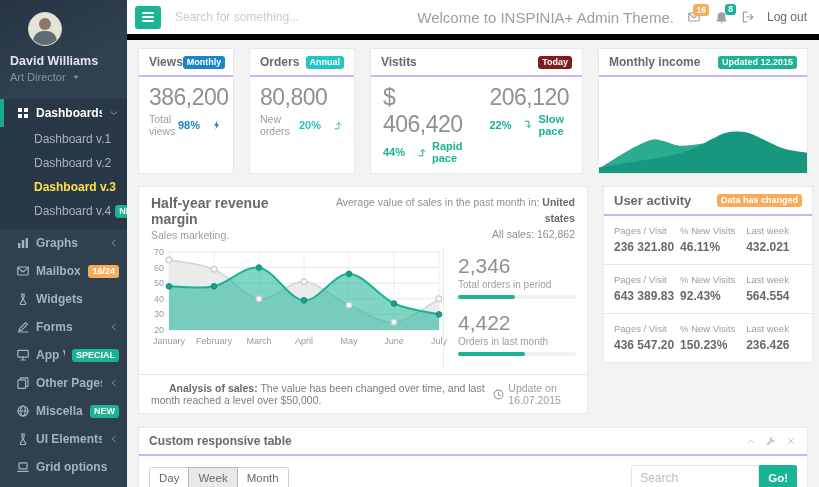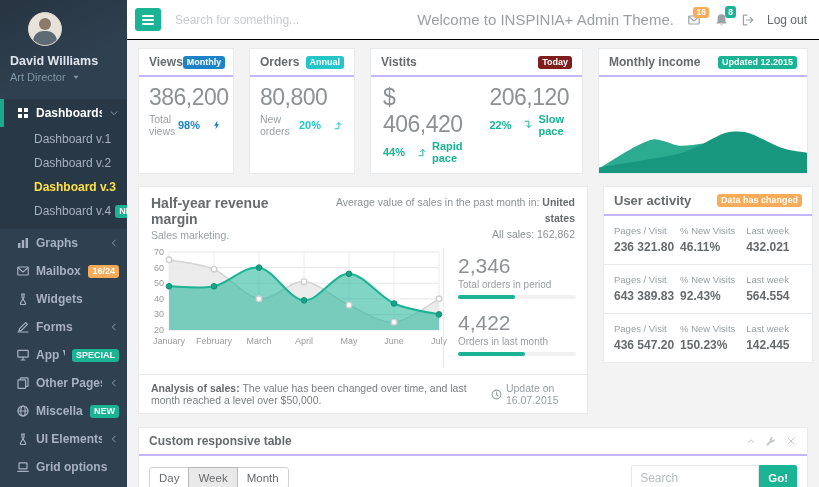--- a/index.html
+++ b/index.html
@@ -23,21 +23,21 @@
   .nav .item-label { flex:1; white-space:nowrap; overflow:hidden; }
   .nav .sub { list-style:none; padding-bottom:6px; }
   .nav .sub li { padding:5px 8px 5px 34px; font-size:12px; cursor:pointer; display:flex; align-items:center; gap:4px; white-space:nowrap; }
   .nav .sub li.active { color:#fde047; font-weight:bold; }
   .badge { font-size:9px; font-weight:bold; color:#fff; border-radius:3px; padding:2px 4px; line-height:1; }
   .chev { color:#8a97a5; display:flex; }
   .icon { display:inline-flex; align-items:center; justify-content:center; width:13px; }
 
   
   .main { flex:1; display:flex; flex-direction:column; min-width:0; }
-  .topbar { height:40px; background:#fff; display:flex; align-items:center; padding:0 12px 0 8px; border-bottom:1px solid #000000; flex:0 0 40px; }
+  .topbar { height:40px; background:#fff; display:flex; align-items:center; padding:0 12px 0 8px; border-bottom:6px solid #000000; flex:0 0 40px; }
   .hamburger { width:26px; height:23px; border:none; background:#1ab394; border-radius:3px; cursor:pointer; display:flex; flex-direction:column; justify-content:center; align-items:center; gap:2px; margin-right:14px; }
   .hamburger span { display:block; width:12px; height:2px; background:#fff; border-radius:1px; }
   .topsearch { border:none; outline:none; flex:1; font-size:12px; color:#676a6c; font-family:inherit; }
   .topsearch::placeholder { color:#c7ccd1; }
   .top-right { display:flex; align-items:center; gap:14px; }
   .welcome { color:#9a9fa4; font-size:15px;text-align:right; }
   .icon-wrap { position:relative; color:#9ba1a6; cursor:pointer; display:inline-flex; }
   .cnt { position:absolute; top:-7px; right:-8px; font-size:8.5px; font-weight:bold; color:#fff; border-radius:3px; padding:1.5px 3px; line-height:1; }
   .cnt-orange { background:#f8ac59; }
   .cnt-green { background:#1ab394; }
@@ -69,21 +69,21 @@
   .rev-right { text-align:right; font-size:10.5px; color:#8b9095; line-height:1.5; }
   .rev-right b { color:#676a6c; }
   .rev-body { display:flex; padding:4px 12px 6px; }
   .rev-chart { flex:1; }
   .rev-stats { width:132px; border-left:1px solid #e7eaec; padding:6px 0 0 14px; }
   .big-num { font-size:21px; color:#8d9193; }
   .big-label { font-size:10px; color:#9a9ea2; margin:1px 0 5px; }
   .progress { height:4px; background:#f1f1f1; border-radius:2px; margin-bottom:12px; width:118px; }
   .progress i { display:block; height:4px; background:#1ab394; border-radius:2px; }
   .rev-foot { border-top:1px solid #e7eaec; padding:7px 12px; display:flex; justify-content:space-between; align-items:center; font-size:10.5px; color:#7a7e81; }
-  .rev-foot b { color:#676a6c; }
+  .rev-foot b { color:#676a6c;margin-left:18px; }
   .upd { color:#98a0a6; display:inline-flex; align-items:center; gap:4px; }
 
   
   .activity .ibox-title h5 { font-size:13px; }
   .act-row { display:grid; grid-template-columns:1fr 1fr 0.9fr; padding:9px 10px 10px; border-bottom:1px solid #e7eaec; gap:4px; }
   .act-row:last-child { border-bottom:none; }
   .act-label { font-size:9.5px; color:#989ea3; margin-bottom:4px; white-space:nowrap; }
   .act-value { font-size:12px; font-weight:bold; color:#676a6c; white-space:nowrap; }
 
   
@@ -546,21 +546,21 @@
     <div>
                   <div class="act-label">Pages / Visit</div>
                   <div class="act-value">436 547.20</div>
                 </div>
     <div>
                   <div class="act-label">% New Visits</div>
                   <div class="act-value">150.23%</div>
                 </div>
     <div>
                   <div class="act-label">Last week</div>
-                  <div class="act-value">142.445</div>
+                  <div class="act-value">236.426</div>
                 </div>
               </div>
             </div>
         </div>
       </div>
 
       <div class="ibox table-panel">
         <div class="ibox-title">
           <h5>Custom responsive table</h5>
           <div class="panel-tools">

